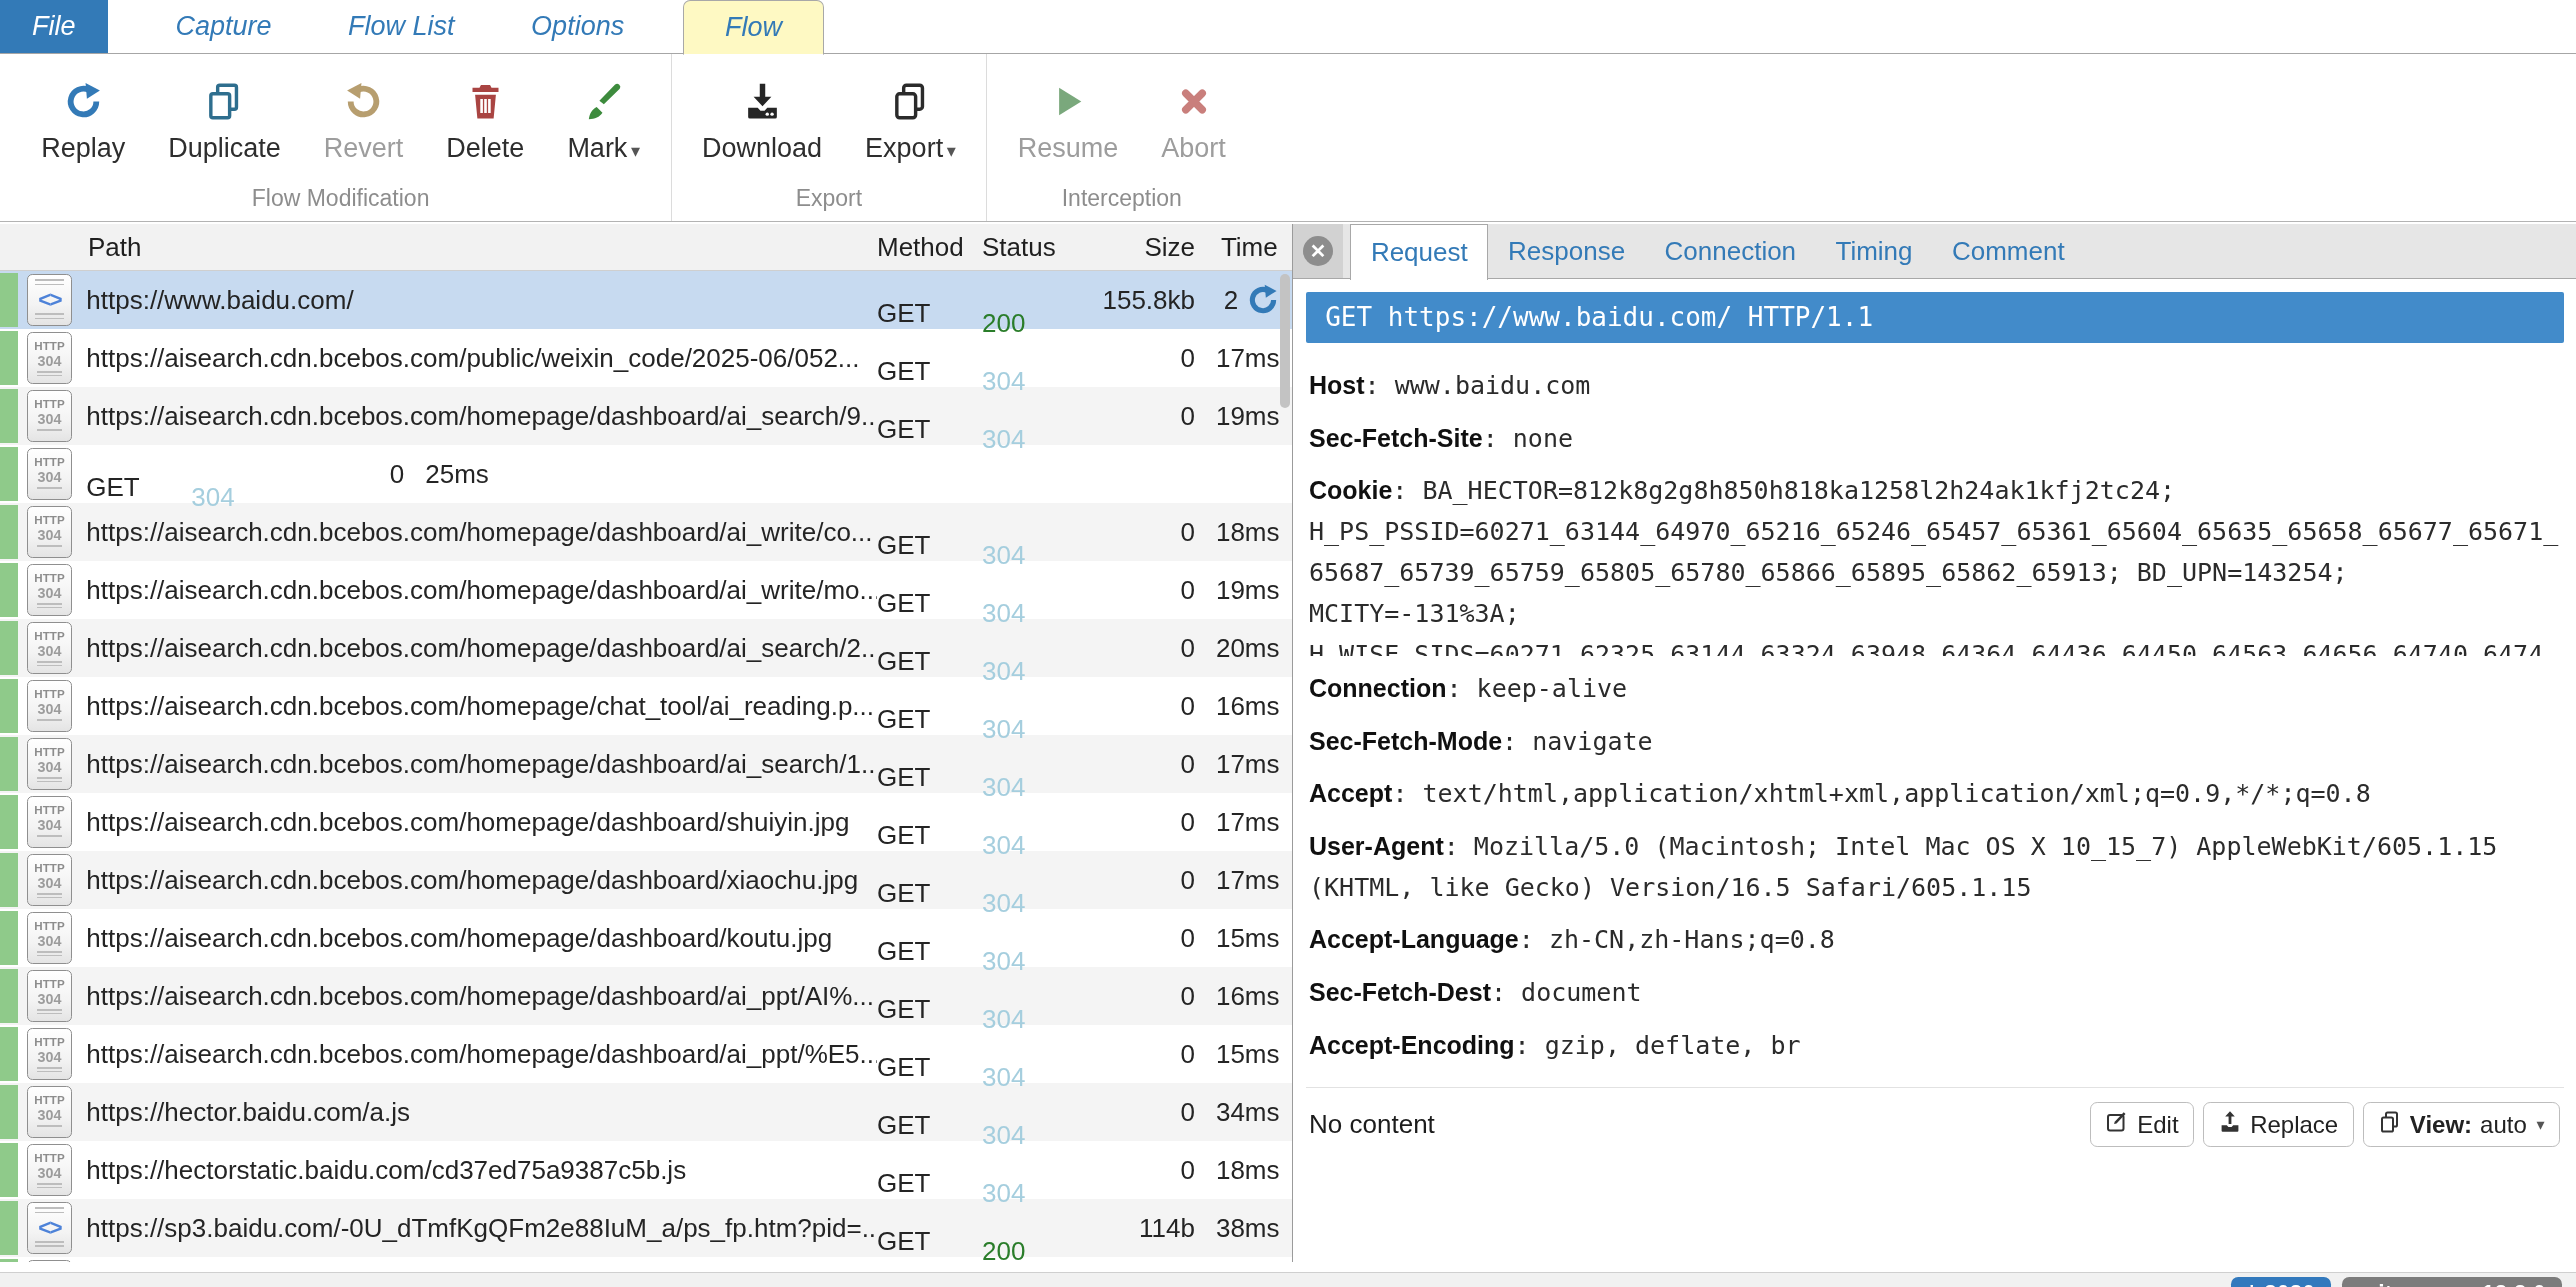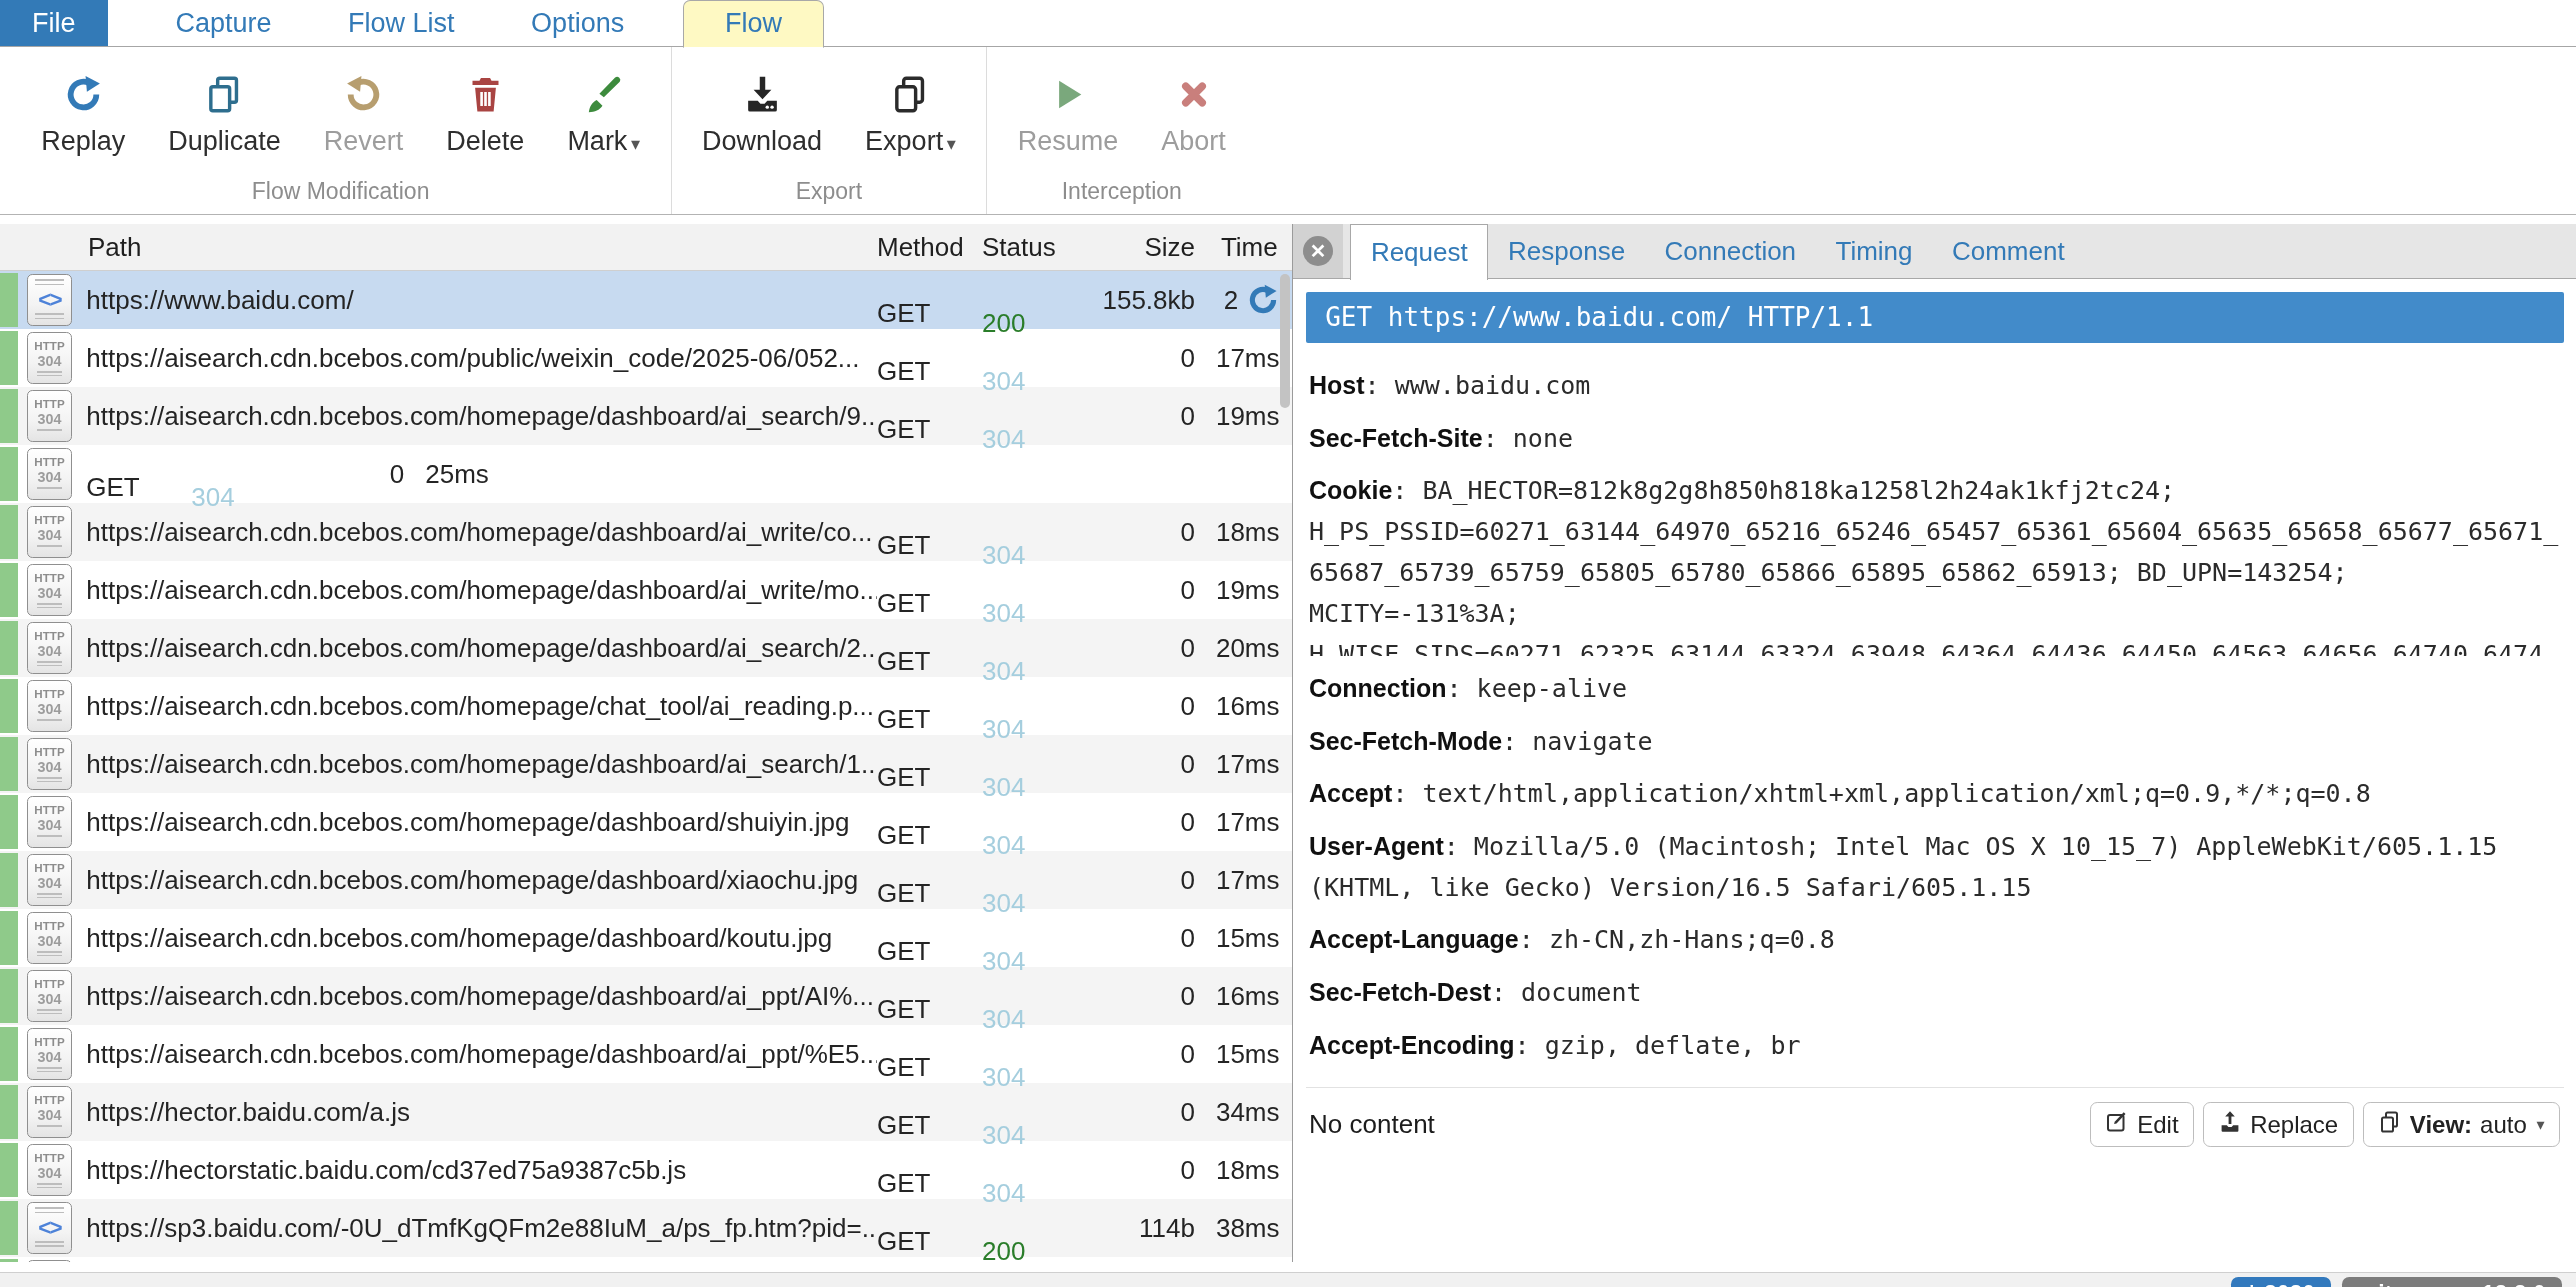--- a/index.html
+++ b/index.html
@@ -3,21 +3,21 @@
 <meta charset="utf-8">
 <style>
   * { box-sizing: border-box; }
   html,body { margin:0; padding:0; }
   body {
     width: 2576px; height: 1287px; overflow: hidden; position: relative;
     background:#fff; font-family:"Liberation Sans", sans-serif; color:#222;
   }
 
   
-  #menubar { height:47px; border-bottom:1.8px solid #a6a6a6; display:flex; align-items:stretch; background:#fff; position:relative; z-index:4; }
+  #menubar { height:54px; border-bottom:1.8px solid #a6a6a6; display:flex; align-items:stretch; background:#fff; position:relative; z-index:4;font-style:italic; }
   .mtab { display:flex; align-items:center; padding:0 32px; font-size:27px; color:#337ab7; cursor:pointer; }
   .mtab.file { background:#337ab7; color:#fff; margin-right:36px; }
   .mtab.plain { margin-right:12.5px; }
   .mtab.activetab { background:#fef9c3; border:1.8px solid #a8a8a8; border-bottom:1.8px solid #fff; margin-bottom:-1.8px; border-radius:7.2px 7.2px 0 0; padding:0 41px; margin-left:14.3px; }
 
   
   #toolbar { height:168px; border-bottom:1.8px solid #b3b3b3; display:flex; align-items:stretch; padding-left:10.7px; background:#fff; }
   .tgroup { display:flex; flex-direction:column; padding:0 9px; }
   .tgroup.sep { border-right:1.8px solid #dcdcdc; }
   .tbuttons { flex:1; display:flex; align-items:center; }

